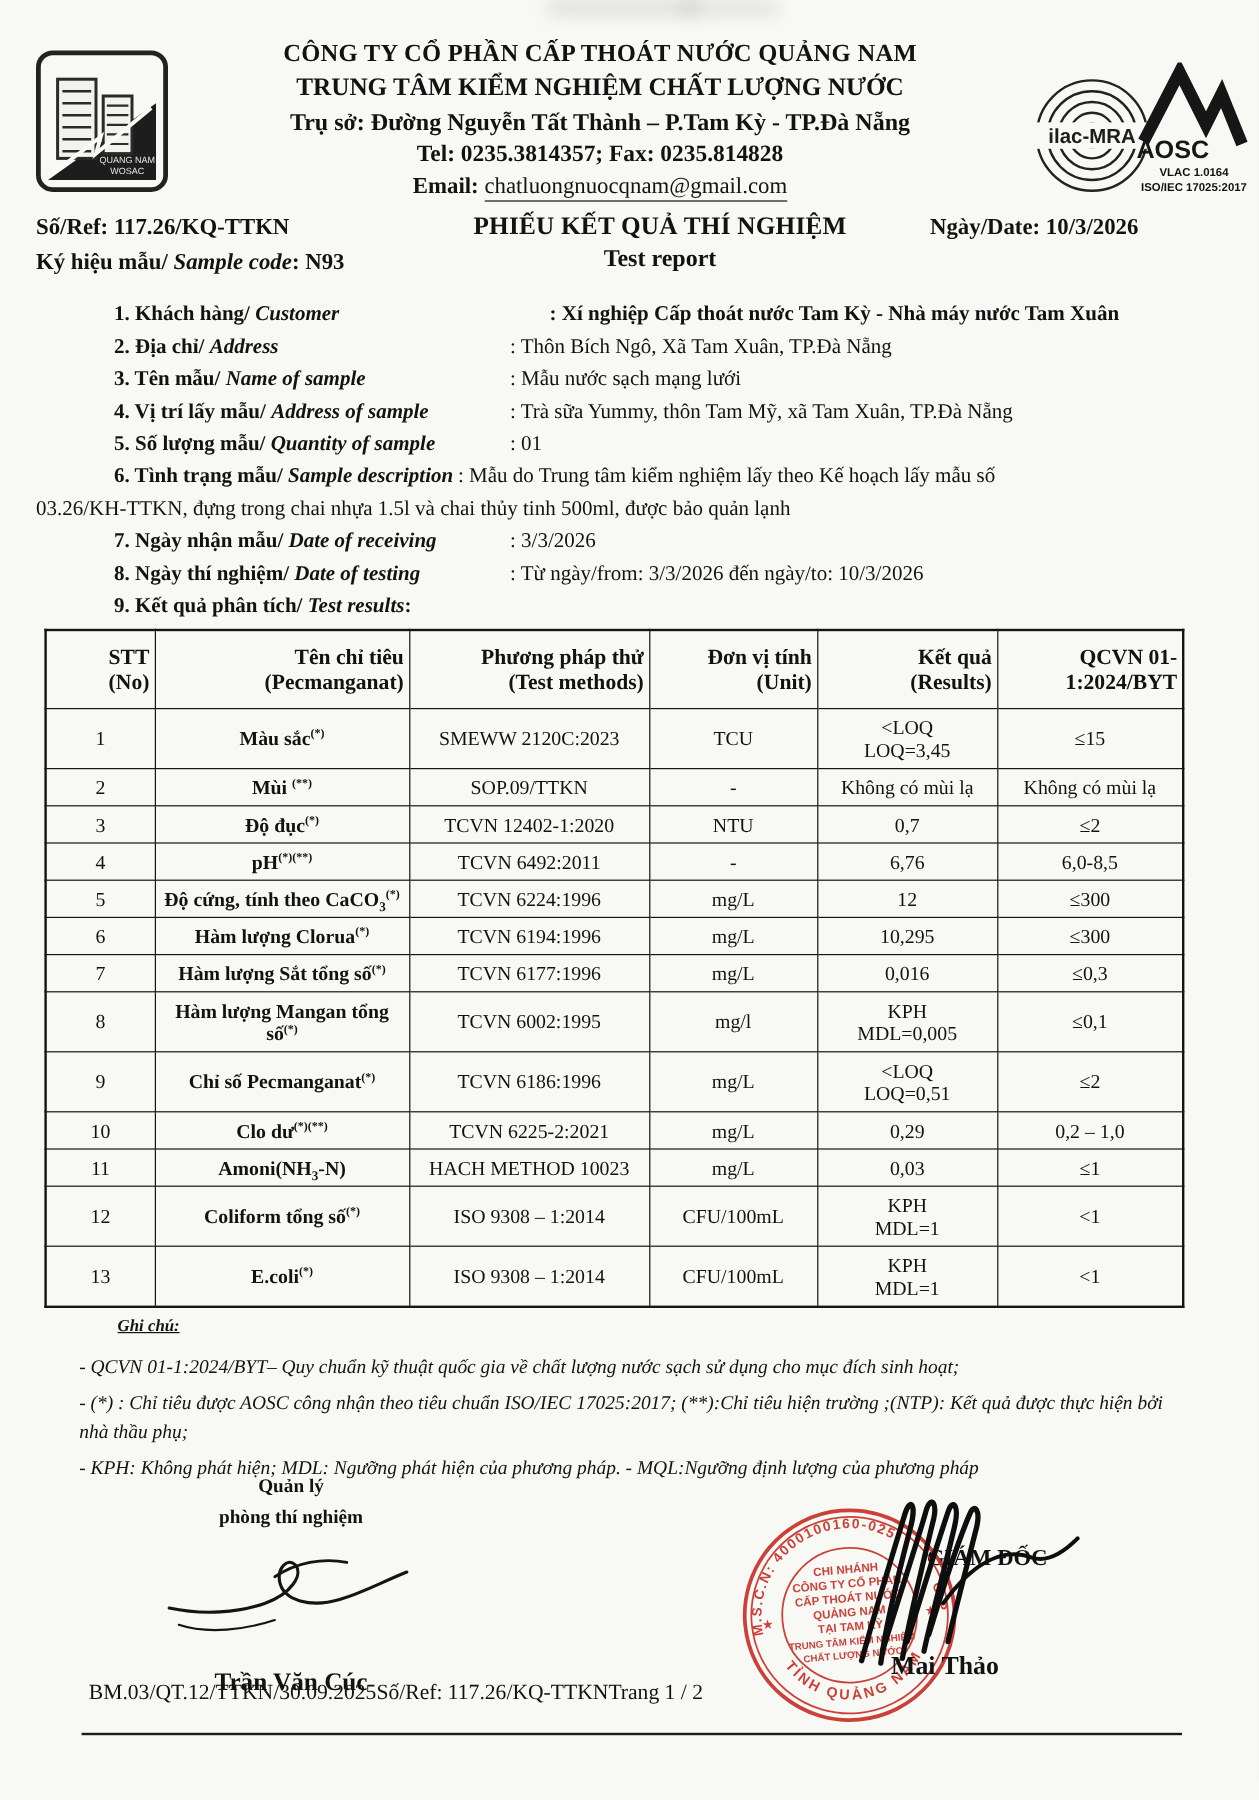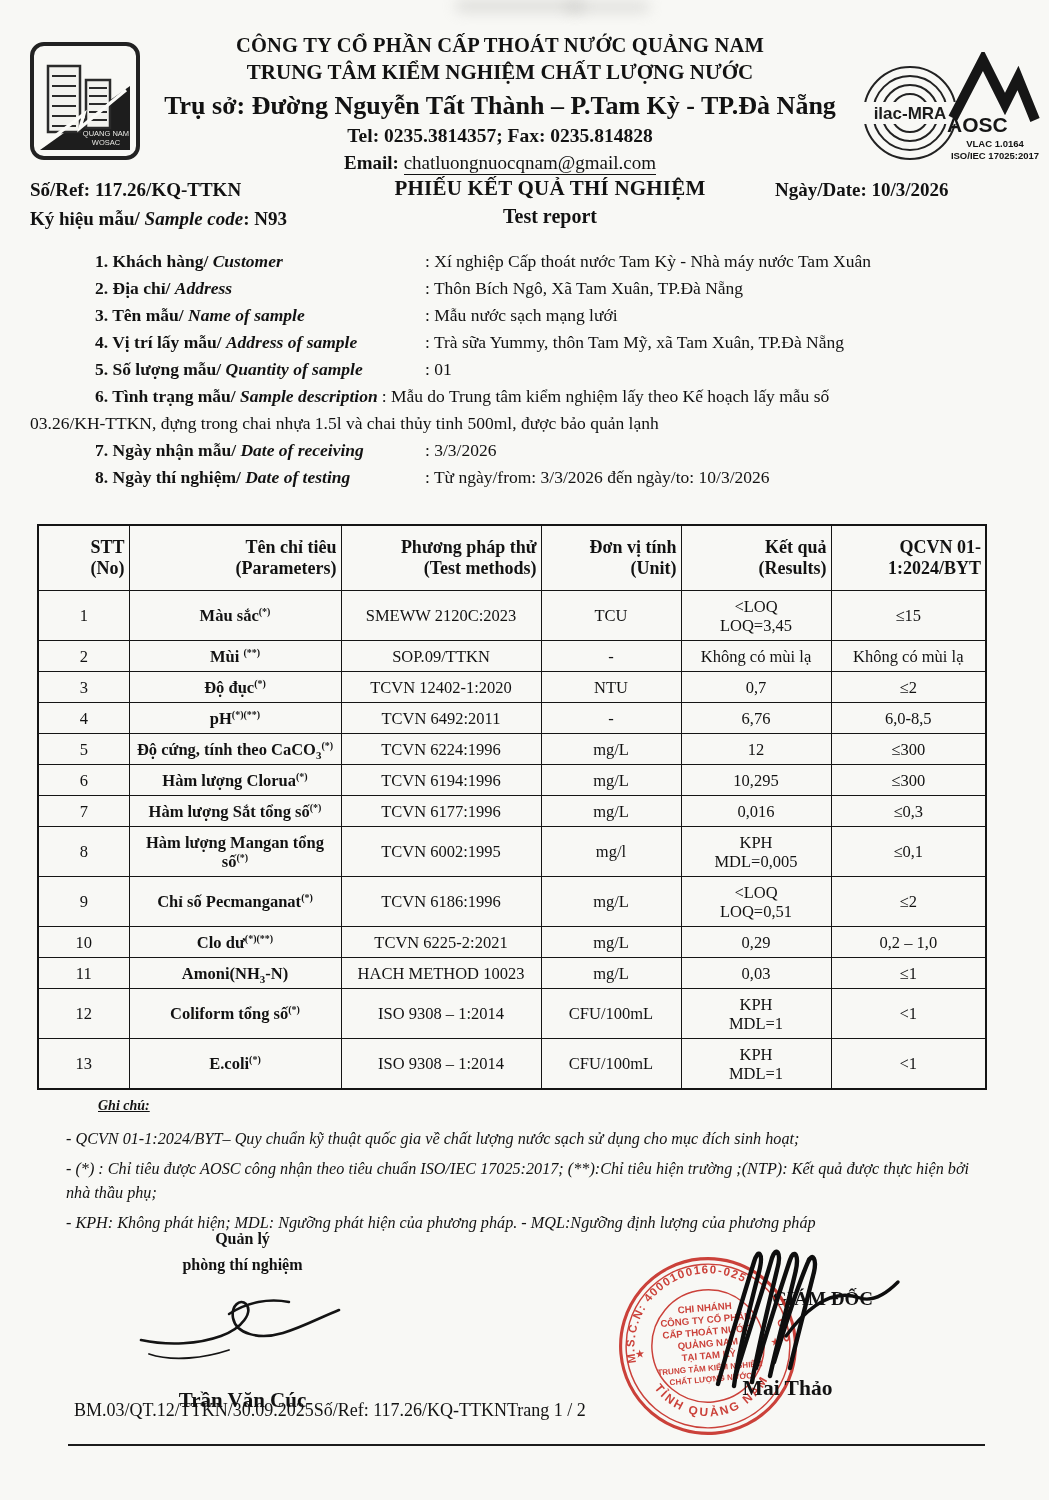--- a/index.html
+++ b/index.html
@@ -20,21 +20,21 @@
     background:var(--paper);
     overflow:hidden;
   }
   .smudge{position:absolute;background:#b9b9b6;filter:blur(7px);opacity:.45;border-radius:6px;}
 
   
   .logo-left{position:absolute;left:28px;top:40px;width:114px;height:122px;}
   .header-center{position:absolute;left:150px;top:33px;width:700px;text-align:center;line-height:1.22;}
   .h-company{font-size:20.5px;font-weight:700;letter-spacing:.2px;}
   .h-center{font-size:21px;font-weight:700;margin-top:2px;}
-  .h-address{font-size:26px;font-weight:700;margin-top:4px;}
+  .h-address{font-size:20px;font-weight:700;margin-top:4px;}
   .h-telfax{font-size:19.5px;font-weight:700;margin-top:3px;}
   .h-email{font-size:19px;font-weight:700;margin-top:3px;}
   .email{font-weight:400;border-bottom:1.6px solid var(--ink);padding-bottom:1px;}
   .logo-ilac{position:absolute;left:860px;top:52px;width:100px;height:122px;}
   .logo-aosc{position:absolute;left:945px;top:52px;width:100px;text-align:center;}
   .aosc-small{font-family:"Liberation Sans","DejaVu Sans",sans-serif;font-size:9.5px;font-weight:700;line-height:1.3;}
 
   
   .ref-left{position:absolute;left:30px;top:176px;font-size:19px;font-weight:700;line-height:1.5;}
   .ref-left i{font-weight:600;}
@@ -43,21 +43,21 @@
   .t-en{font-size:20px;font-weight:700;margin-top:4px;}
   .date-block{position:absolute;left:775px;top:179px;font-size:19px;font-weight:600;}
 
   
   .info{position:absolute;left:0;top:251px;width:1010px;font-size:17.5px;}
   .info-row{display:flex;padding-left:95px;margin-bottom:5.5px;line-height:21.5px;}
   .info-label{flex:0 0 330px;font-weight:700;}
   .info-label.auto{flex:0 0 auto;padding-right:4px;}
   .info-label .en{font-weight:600;font-style:italic;}
   .info-value{flex:1;}
-  .info-value.bold{font-weight:400;}
+  .info-value.bold{font-weight:700;margin-left:33px;}
   .info-cont{padding-left:30px;margin-bottom:5.5px;line-height:21.5px;}
   .info-row.last{margin-bottom:0;}
 
   
   table.rt{position:absolute;left:37px;top:524px;width:948px;border-collapse:collapse;table-layout:fixed;
     border:2.4px solid #151515;}
   .rt th,.rt td{border:1.6px solid #151515;text-align:center;vertical-align:middle;}
   .rt th{font-size:18px;font-weight:700;line-height:21px;padding:11px 4px;text-align:right;}
   .rt td{font-size:16.5px;line-height:19px;padding:5.5px 3px;}
   .rt td.c-param{font-size:16.5px;font-weight:bold;}
@@ -173,40 +173,43 @@
     </div>
     <div class="info-cont">03.26/KH-TTKN, đựng trong chai nhựa 1.5l và chai thủy tinh 500ml, được bảo quản lạnh</div>
     <div class="info-row">
       <span class="info-label"><span>7. Ngày nhận mẫu/</span> <i class="en">Date of receiving</i></span>
       <span class="info-value">: 3/3/2026</span>
     </div>
     <div class="info-row">
       <span class="info-label"><span>8. Ngày thí nghiệm/</span> <i class="en">Date of testing</i></span>
       <span class="info-value">: Từ ngày/from: 3/3/2026  đến ngày/to: 10/3/2026</span>
     </div>
+    <div class="info-row last">
+      <span class="info-label auto"><span>9. Kết quả phân tích/</span> <i class="en">Test results</i><span>:</span></span>
+    </div>
   </div>
 
   <table class="rt">
     <colgroup>
         <col style="width:91px">
         <col style="width:212px">
         <col style="width:200px">
         <col style="width:140px">
         <col style="width:150px">
         <col style="width:155px">
       </colgroup>
     <thead>
       <tr>
         <th>
             <div>STT</div>
             <div>(No)</div>
           </th>
         <th>
             <div>Tên chỉ tiêu</div>
-            <div>(Parameters)</div>
+            <div>(Pecmanganat)</div>
           </th>
         <th>
             <div>Phương pháp thử</div>
             <div>(Test methods)</div>
           </th>
         <th>
             <div>Đơn vị tính</div>
             <div>(Unit)</div>
           </th>
         <th>

